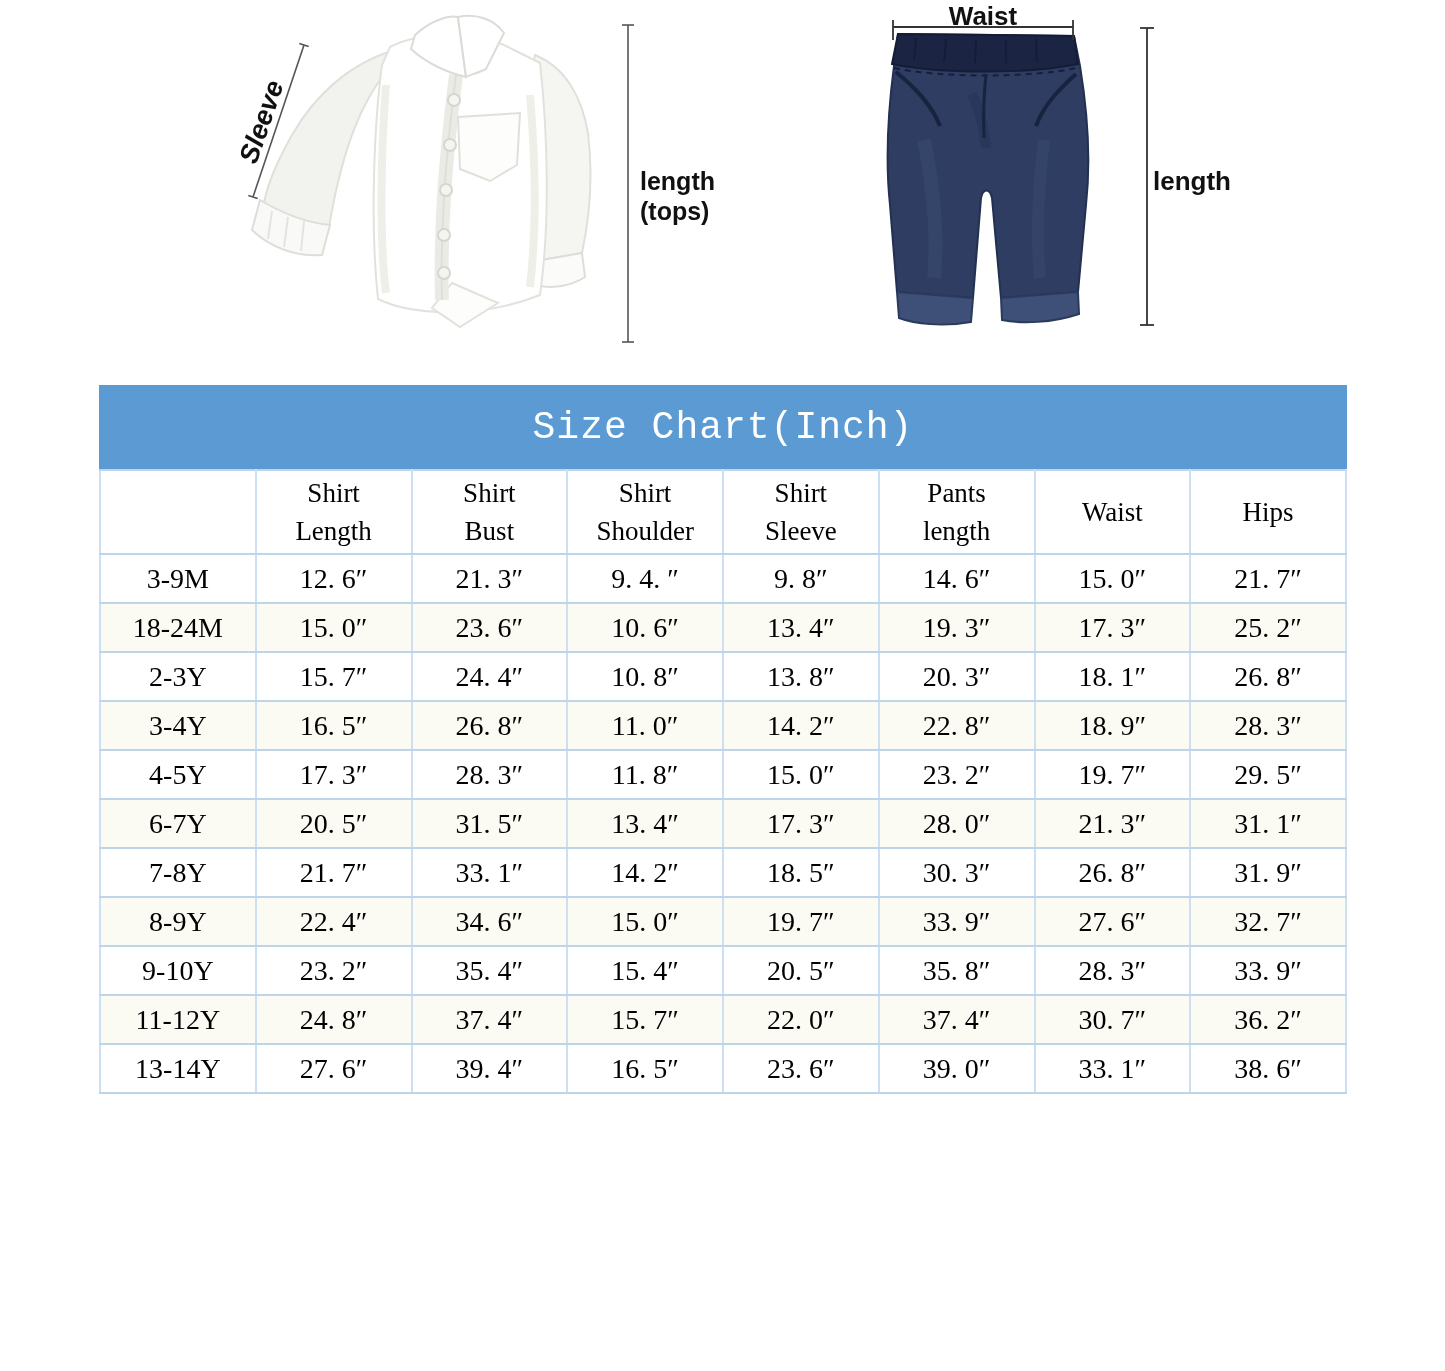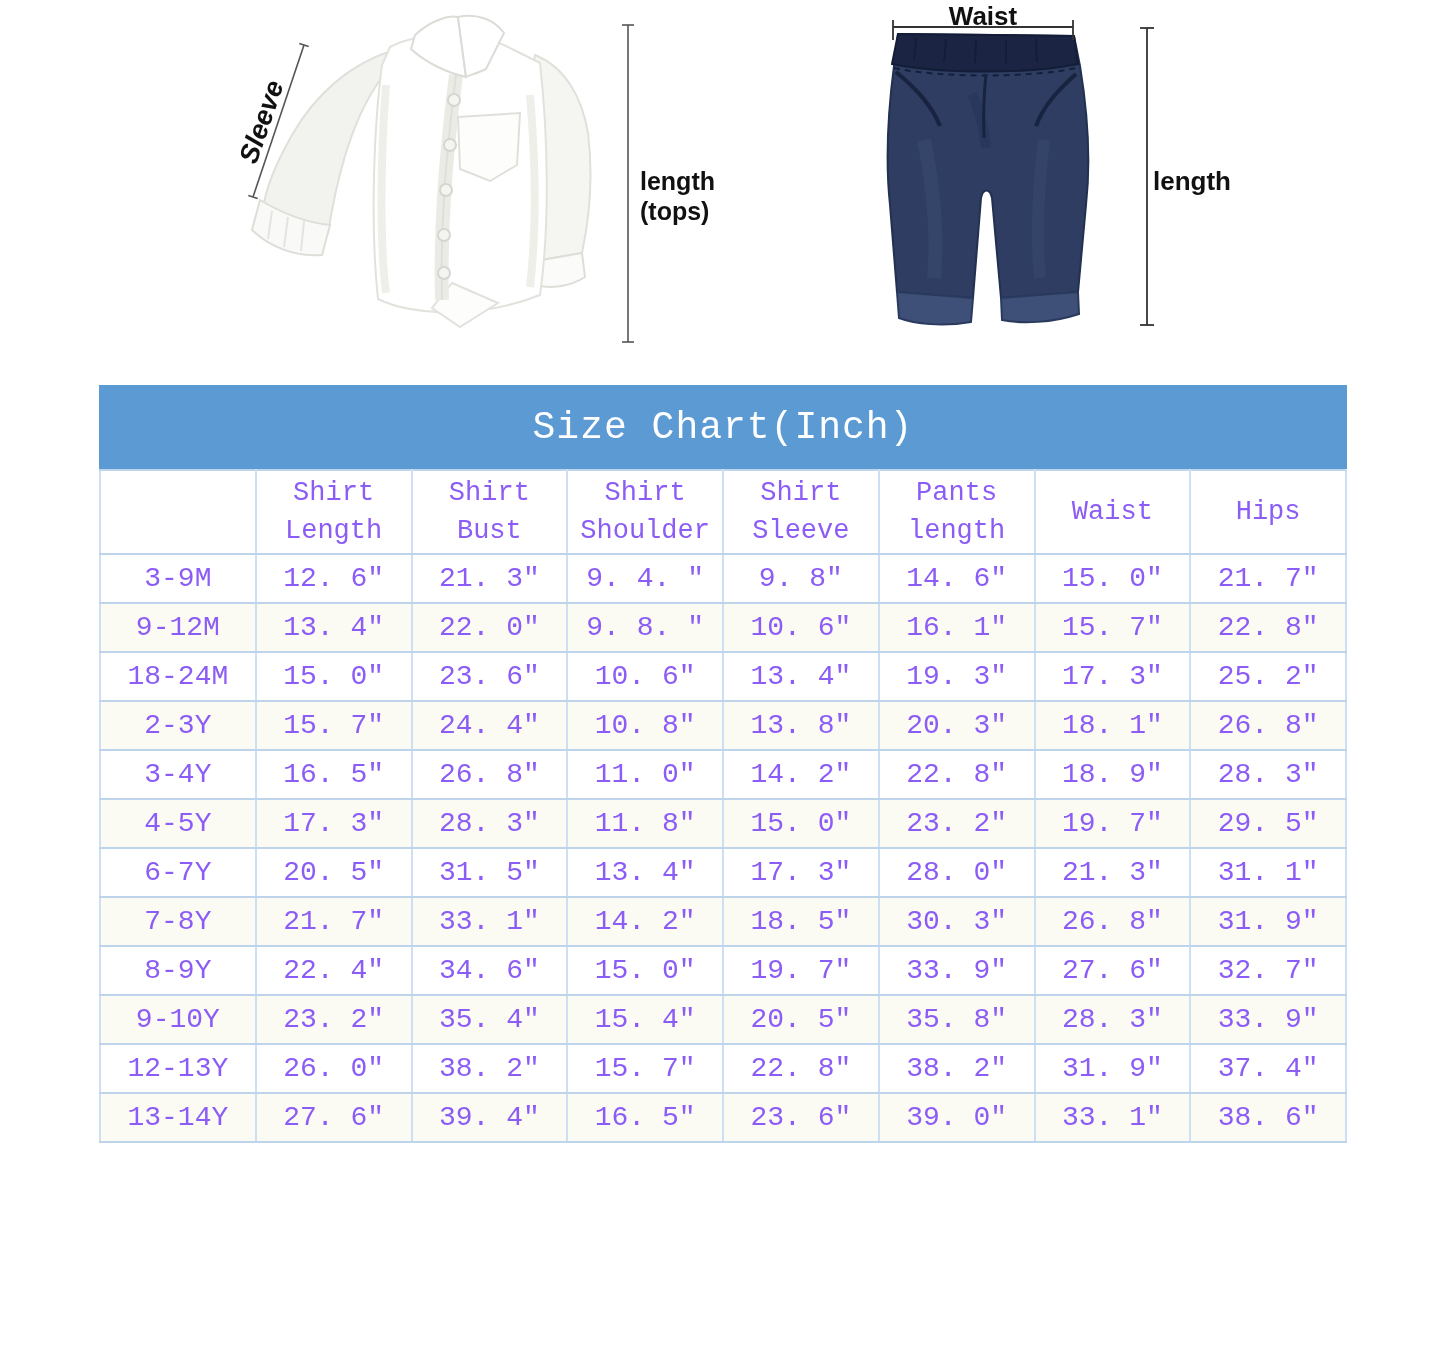--- a/index.html
+++ b/index.html
@@ -21,21 +21,21 @@
   .pants-length-label { left:1153px; top:166px; font-size:26px; }
 
   .table-wrap { position:absolute; left:99px; top:385px; width:1248px; }
   .table-title {
     height:84px; background:#5b9ad3; color:#ffffff;
     display:flex; align-items:center; justify-content:center;
     font-family:"Liberation Mono", monospace; font-size:38px; letter-spacing:1px;
   }
   table.size-table {
     width:100%; border-collapse:collapse; table-layout:fixed;
-    font-family:Liberation Mono, monospace; color:#8b5cf6;
+    font-family:Liberation Serif, serif; color:#000000;
     border:2px solid #c8dcf1;
   }
   table.size-table th, table.size-table td {
     border-width:2px; border-style:solid;
     border-color:#bdd4eb #cde0f3 #bdd4eb #cde0f3;
     text-align:center; vertical-align:middle;
     font-weight:normal; background:#ffffff;
   }
   table.size-table th {
     height:84px; font-size:27px; line-height:38px; white-space:pre-line;
@@ -157,30 +157,20 @@
     <tbody>
         <tr>
           <td>3-9M</td>
           <td>12. 6″</td>
           <td>21. 3″</td>
           <td>9. 4. ″</td>
           <td>9. 8″</td>
           <td>14. 6″</td>
           <td>15. 0″</td>
           <td>21. 7″</td>
-        </tr>
-        <tr>
-          <td>9-12M</td>
-          <td>13. 4″</td>
-          <td>22. 0″</td>
-          <td>9. 8. ″</td>
-          <td>10. 6″</td>
-          <td>16. 1″</td>
-          <td>15. 7″</td>
-          <td>22. 8″</td>
         </tr>
         <tr>
           <td>18-24M</td>
           <td>15. 0″</td>
           <td>23. 6″</td>
           <td>10. 6″</td>
           <td>13. 4″</td>
           <td>19. 3″</td>
           <td>17. 3″</td>
           <td>25. 2″</td>
@@ -249,28 +239,28 @@
           <td>9-10Y</td>
           <td>23. 2″</td>
           <td>35. 4″</td>
           <td>15. 4″</td>
           <td>20. 5″</td>
           <td>35. 8″</td>
           <td>28. 3″</td>
           <td>33. 9″</td>
         </tr>
         <tr>
-          <td>12-13Y</td>
-          <td>26. 0″</td>
-          <td>38. 2″</td>
+          <td>11-12Y</td>
+          <td>24. 8″</td>
+          <td>37. 4″</td>
           <td>15. 7″</td>
-          <td>22. 8″</td>
-          <td>38. 2″</td>
-          <td>31. 9″</td>
+          <td>22. 0″</td>
           <td>37. 4″</td>
+          <td>30. 7″</td>
+          <td>36. 2″</td>
         </tr>
         <tr>
           <td>13-14Y</td>
           <td>27. 6″</td>
           <td>39. 4″</td>
           <td>16. 5″</td>
           <td>23. 6″</td>
           <td>39. 0″</td>
           <td>33. 1″</td>
           <td>38. 6″</td>

